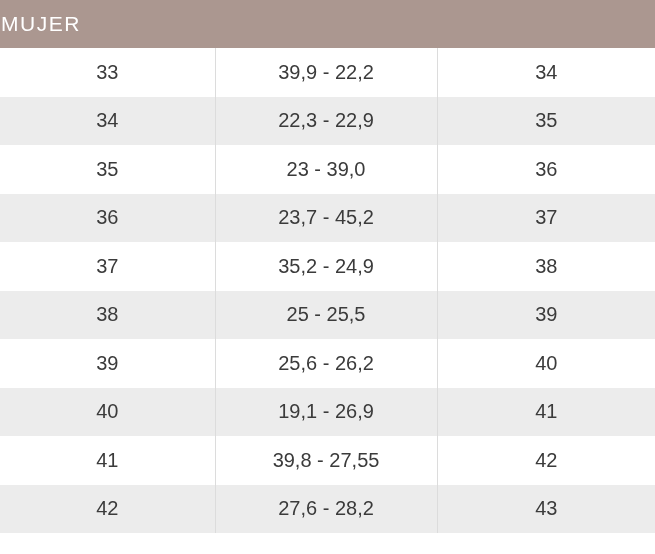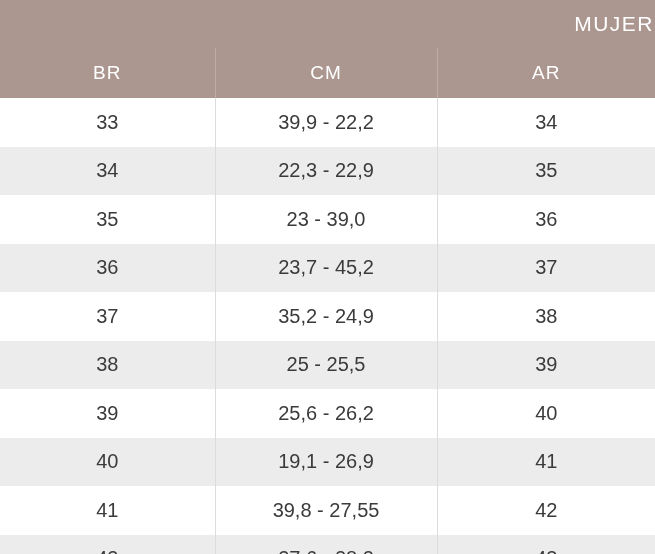--- a/index.html
+++ b/index.html
@@ -14,21 +14,21 @@
     overflow: hidden;
   }
   .size-table {
     width: 655px;
     border-collapse: collapse;
     table-layout: fixed;
   }
   .title-row td {
     background: #ab9790;
     color: #ffffff;
-    text-align: right;
+    text-align: left;
     font-size: 21px;
     letter-spacing: 1.5px;
     height: 46px;
     vertical-align: middle;
     font-weight: normal;
   }
   .header-row th {
     background: #ab9790;
     color: #ffffff;
     font-size: 19px;
@@ -70,25 +70,20 @@
 <table class="size-table">
   <colgroup>
     <col class="col-br">
     <col class="col-cm">
     <col class="col-ar">
   </colgroup>
   <tbody>
     <tr class="title-row">
       <td colspan="3">MUJER</td>
     </tr>
-    <tr class="header-row">
-      <th>BR</th>
-      <th>CM</th>
-      <th>AR</th>
-    </tr>
     <tr class="even">
       <td class="cell">33</td>
       <td class="cell">39,9 - 22,2</td>
       <td class="cell">34</td>
     </tr>
     <tr class="odd">
       <td class="cell">34</td>
       <td class="cell">22,3 - 22,9</td>
       <td class="cell">35</td>
     </tr>

